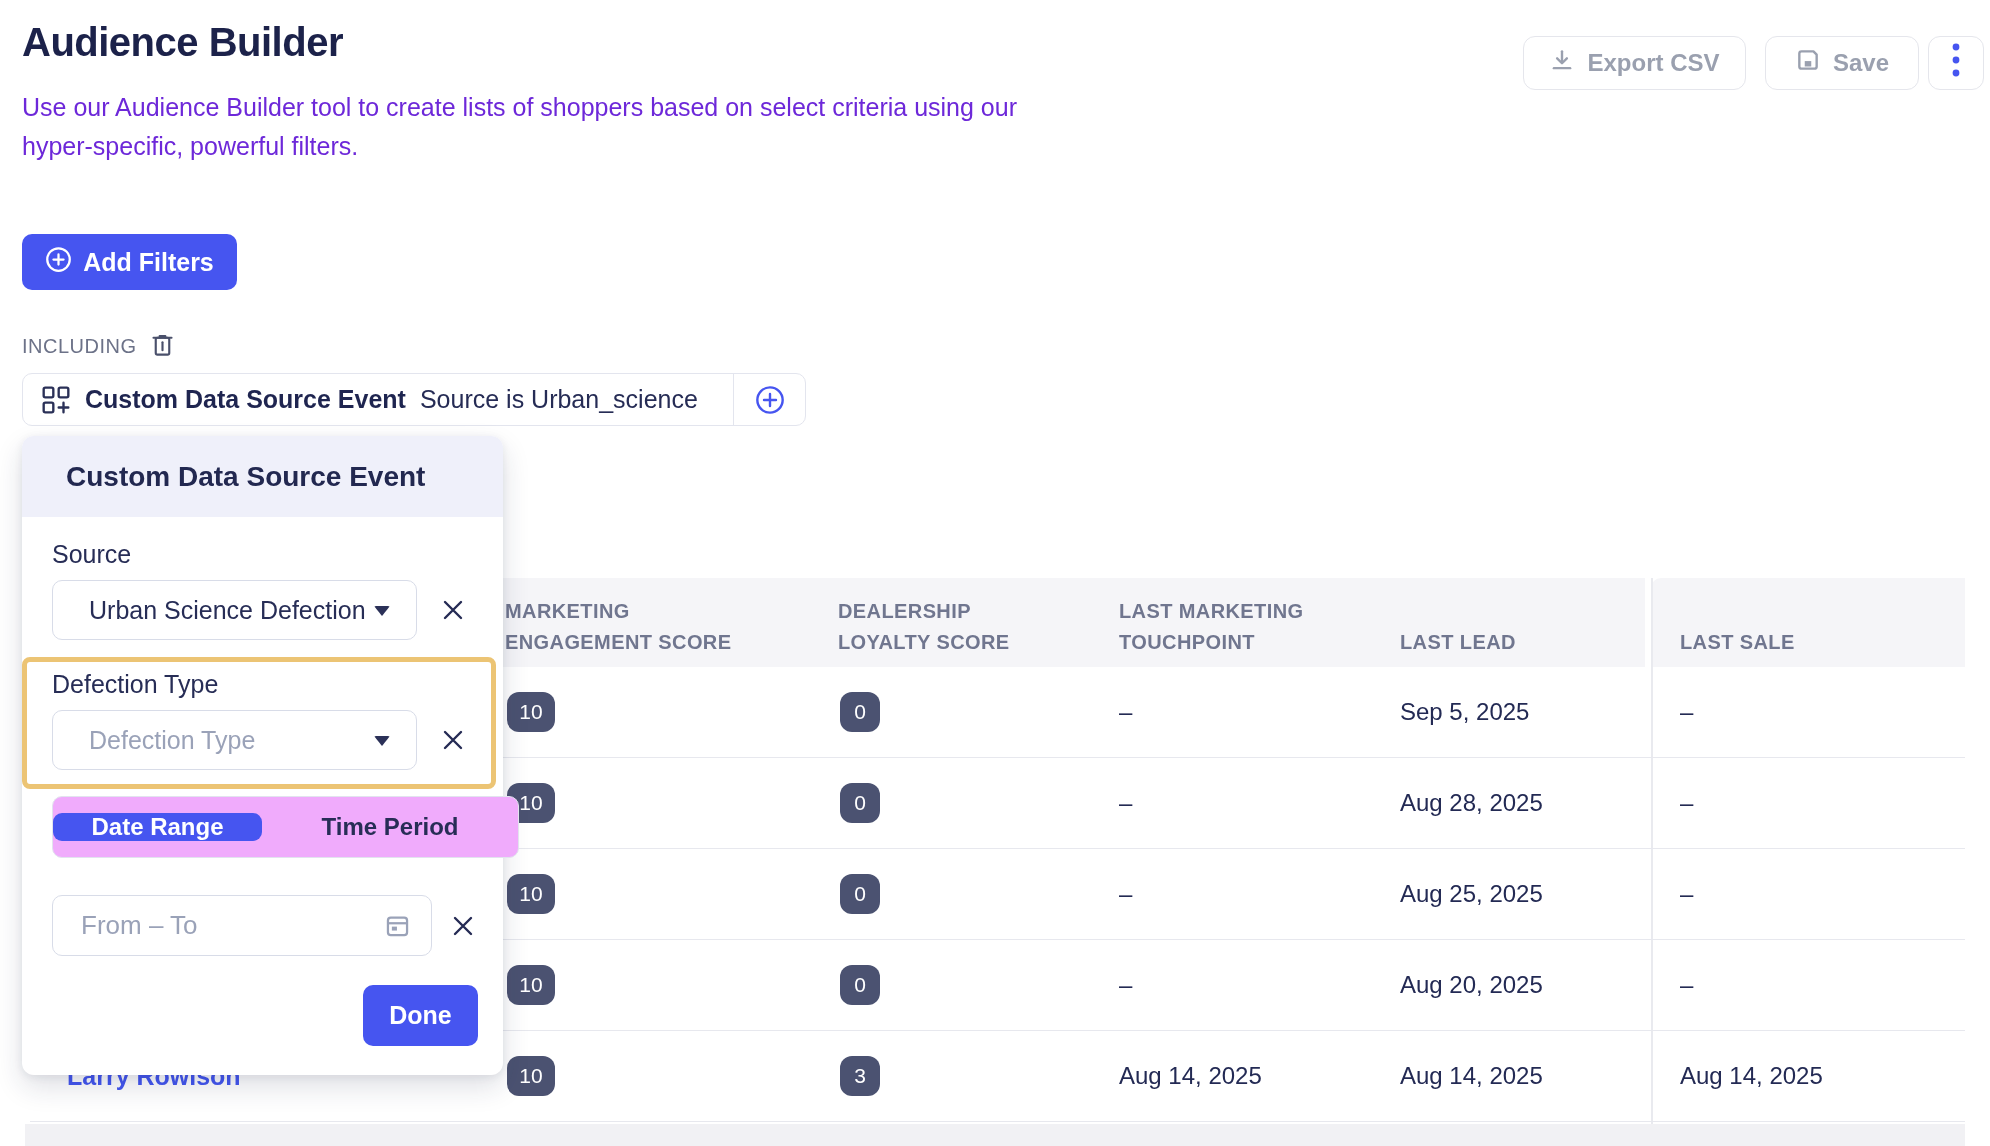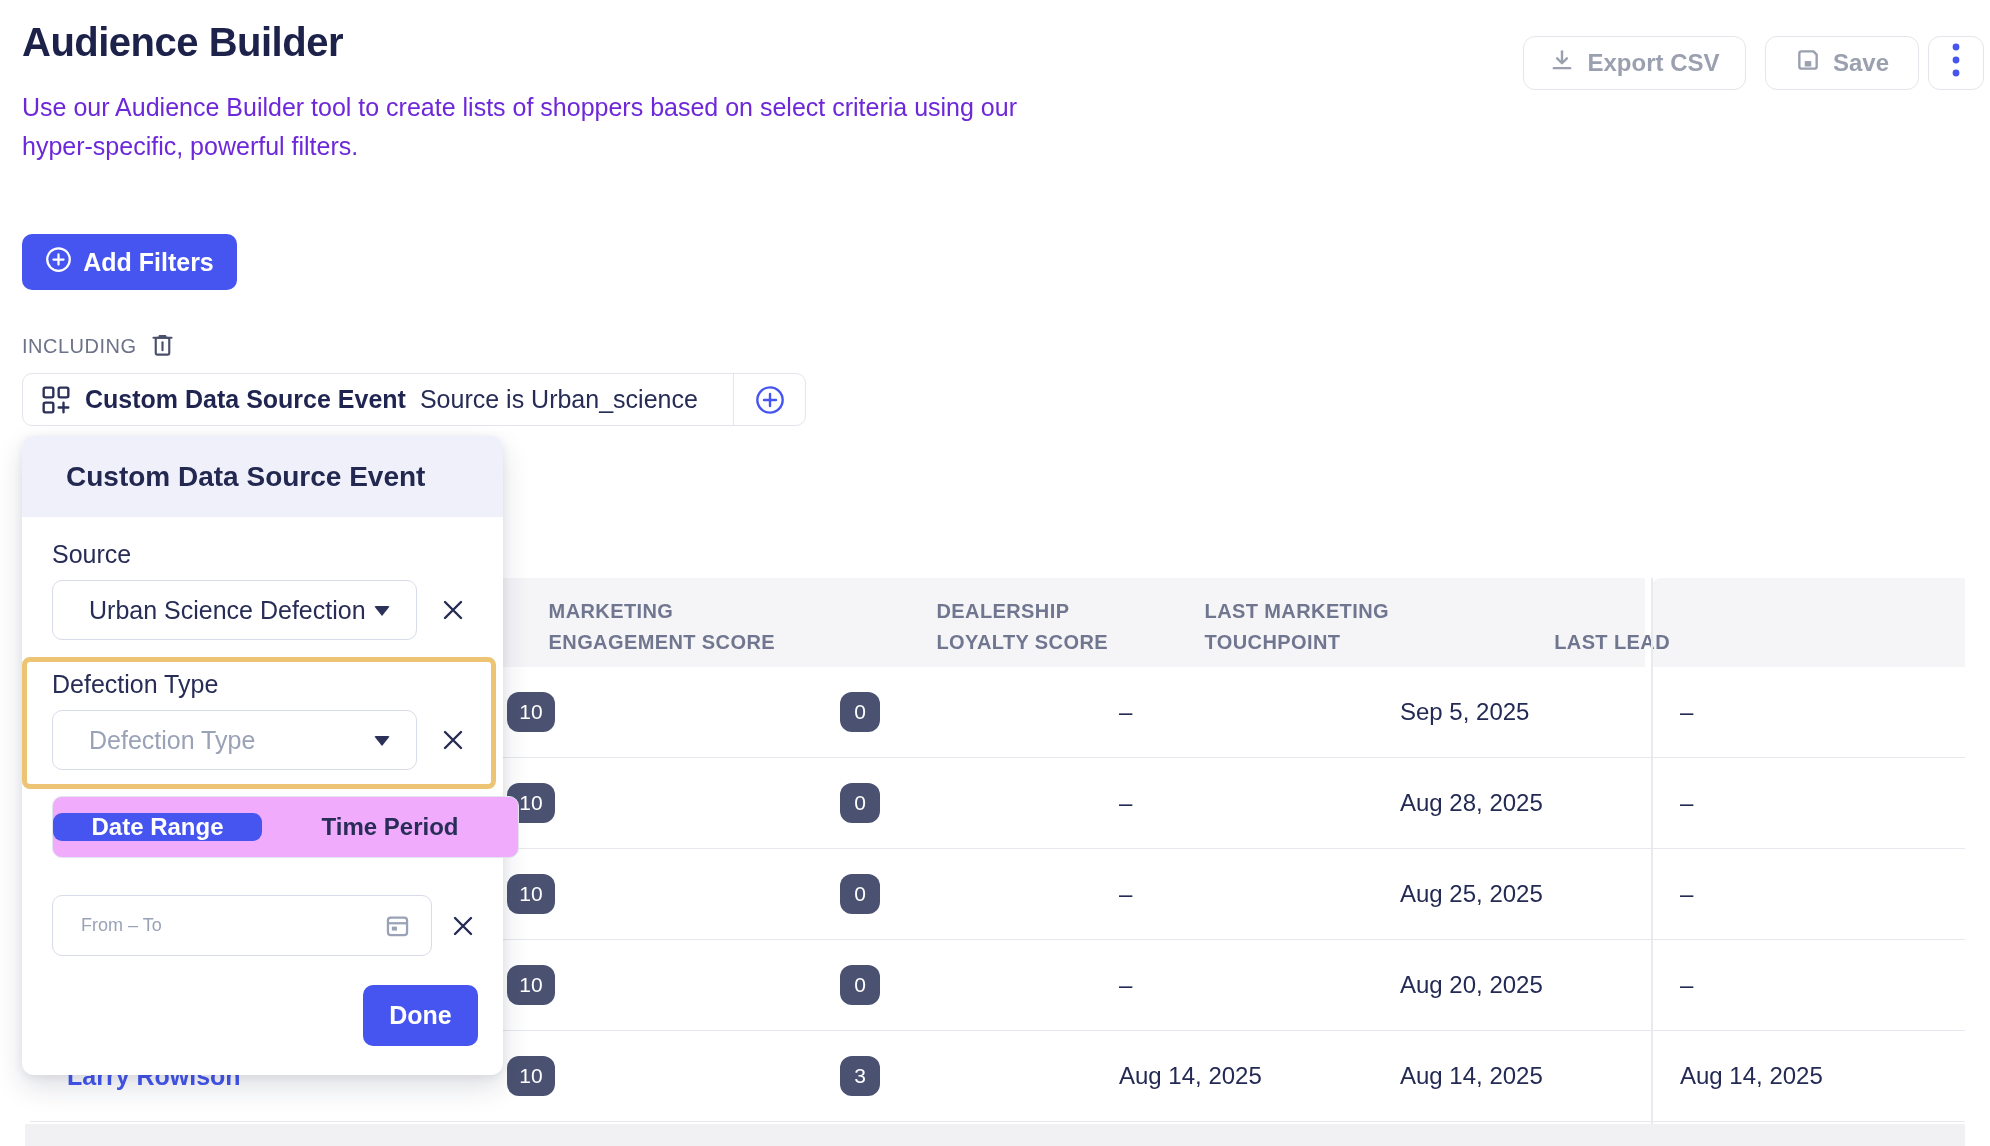--- a/index.html
+++ b/index.html
@@ -39,21 +39,21 @@
   .chip-add { width:72px; border-left:1.5px solid #e3e5ee; display:flex; align-items:center;
     justify-content:center; cursor:pointer; }
 
   
   .thead-main { position:absolute; left:30px; top:578px; width:1615px; height:89px;
     background:#f5f5f8; border-radius:10px 0 0 0; }
   .thead-pinned { position:absolute; left:1651px; top:578px; width:314px; height:89px;
     background:#f5f5f8; border-radius:10px 0 0 0; }
   .hcell { position:absolute; top:592px; height:66px; width:270px; display:flex;
     align-items:flex-end; font-size:20px; font-weight:600; letter-spacing:0.4px;
-    color:#70768f; line-height:31px; white-space:pre-line;justify-content:flex-end; }
+    color:#70768f; line-height:31px; white-space:pre-line; }
   .hc1{left:505px;} .hc2{left:838px;} .hc3{left:1119px;} .hc4{left:1400px;} .hc5{left:1680px;}
   .pin-divider { position:absolute; left:1651px; top:578px; width:2px; height:546px; background:#e9eaef; }
   .trow { position:absolute; left:30px; width:1935px; height:91px; border-bottom:1.5px solid #e7e8ee; }
   .r0{top:667px;} .r1{top:758px;} .r2{top:849px;} .r3{top:940px;} .r4{top:1031px;}
   .cell { position:absolute; top:0; height:100%; display:flex; align-items:center; }
   .c-name{left:37px;} .c1{left:477px;} .c2{left:810px;} .c3{left:1089px;} .c4{left:1370px;} .c5{left:1650px;}
   .badge { min-width:40px; height:40px; padding:0 12px; background:#4b5271; border-radius:12px;
     color:#fff; font-size:21px; font-weight:400; display:flex; align-items:center; justify-content:center; }
   .badge-wide { min-width:48px; }
   .date-txt { font-size:24px; font-weight:500; color:#232a54; white-space:nowrap; }
@@ -84,21 +84,21 @@
     border:5px solid #ecc474; border-radius:8px; pointer-events:none; }
   .toggle { position:absolute; left:30px; top:360px; width:467px; height:62px;
     border:1.5px solid #e2e4ee; border-radius:10px; display:flex; overflow:hidden; background:#f0abfc;align-items:center; }
   .toggle-seg { flex:1; display:flex; align-items:center; justify-content:center;
     font-size:24px; font-weight:600; cursor:pointer; }
   .seg-active { background:#4655f0; color:#fff; border-radius:9px; flex:0 0 209px; }
   .seg-idle { color:#272d56; }
   .date-input-wrap { position:absolute; left:30px; top:459px; width:380px; height:61px;
     border:1.5px solid #d8dce8; border-radius:10px; display:flex; align-items:center;
     padding:0 20px 0 28px; gap:10px; background:#fff; }
-  .date-input { flex:1; border:none; outline:none; background:transparent; font-size:18px;
+  .date-input { flex:1; border:none; outline:none; background:transparent; font-size:26px;
     font-family:inherit; color:#272d56; min-width:0; }
   .date-input::placeholder { color:#9aa2b8; }
   .done-btn { position:absolute; left:341px; top:549px; width:115px; height:61px; background:#4655f0;
     border:none; border-radius:10px; color:#fff; font-size:25px; font-weight:600; cursor:pointer;
     font-family:inherit; }
 </style>
 </head>
 <body>
 
 <div class="screen">
@@ -183,20 +183,21 @@
 
   <div class="thead-main"></div>
   <div class="thead-pinned"></div>
   <div class="hcell hc1"><span>MARKETING
 ENGAGEMENT SCORE</span></div>
   <div class="hcell hc2"><span>DEALERSHIP
 LOYALTY SCORE</span></div>
   <div class="hcell hc3"><span>LAST MARKETING
 TOUCHPOINT</span></div>
   <div class="hcell hc4"><span>LAST LEAD</span></div>
+  <div class="hcell hc5"><span>LAST SALE</span></div>
   <div class="pin-divider"></div>
 
   <div class="trow r0">
     <div class="cell c1">
         <span class="badge badge-wide">10</span>
       </div>
     <div class="cell c2">
         <span class="badge">0</span>
       </div>
     <div class="cell c3">

